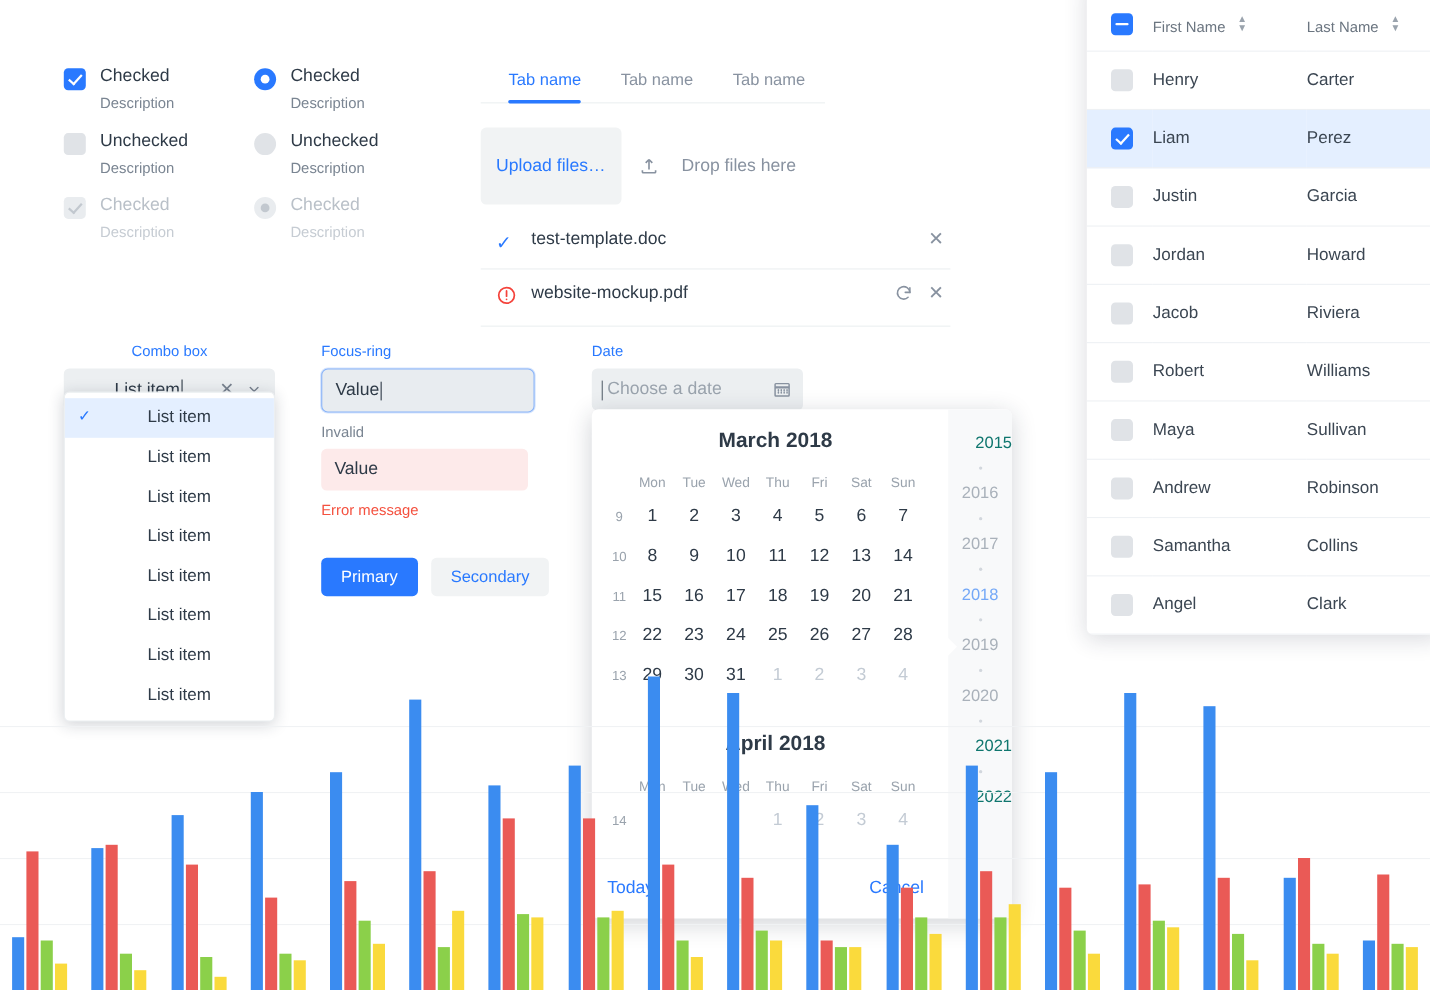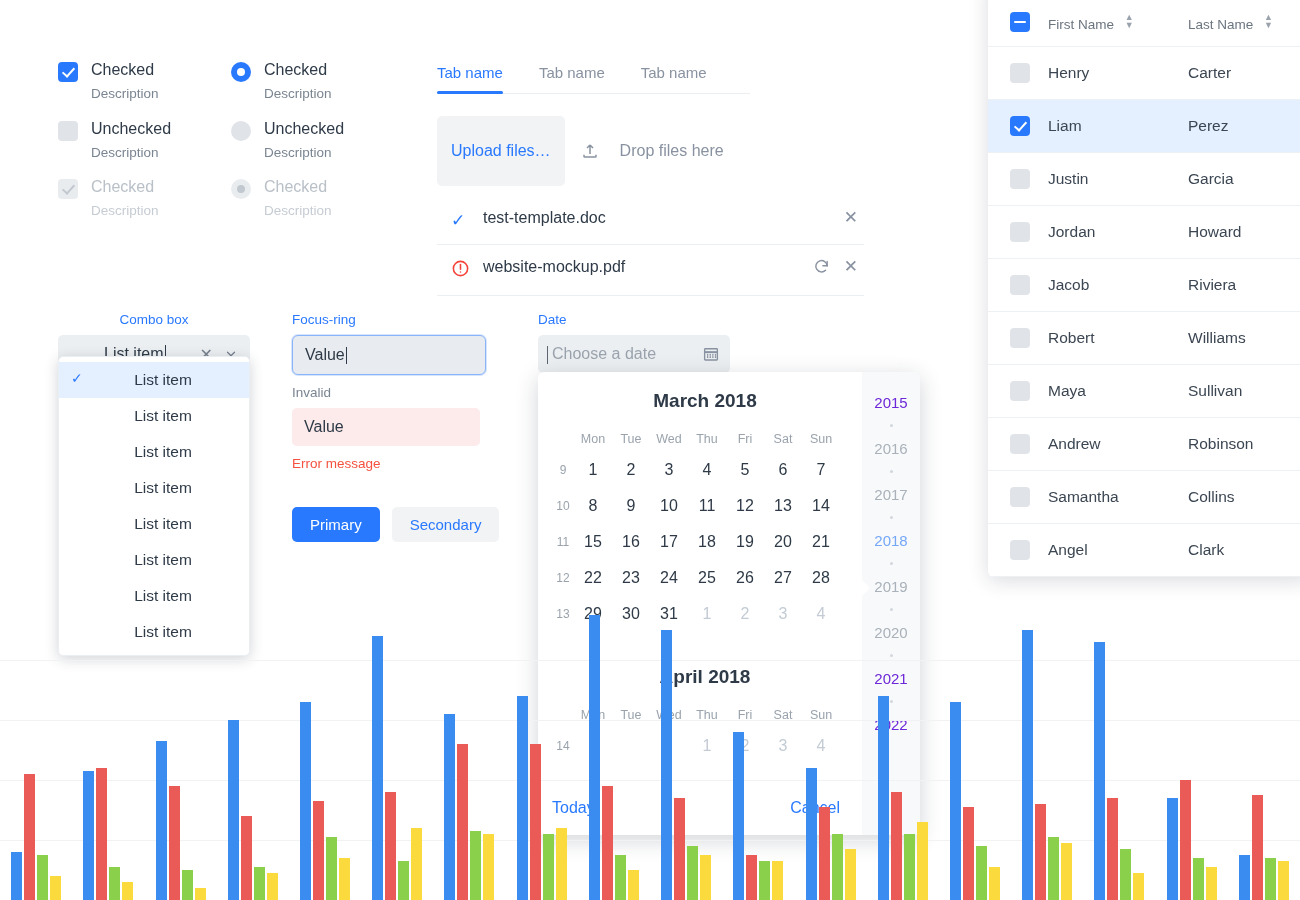--- a/index.html
+++ b/index.html
@@ -41,21 +41,21 @@
     border-radius:50%; background:#c2c8cf; border:none; transform:none;
   }
   .ctrl-texts { line-height: 1; }
   .ctrl-label { font-size: 16px; color: #2e3a47; line-height: 20px; }
   .ctrl-desc { font-size: 13.5px; color: #7a8592; margin-top: 7px; }
   .dim .ctrl-label { color: #b9c0c8; }
   .dim .ctrl-desc { color: #c6ccd3; }
 
   
   .tabs { position:absolute; left:437px; top:60px; width:313px; }
-  .tabs-strip { display:flex; gap:0px; border-bottom:1px solid #eceff1; }
+  .tabs-strip { display:flex; gap:0px; border-bottom:1px solid #eceff1;justify-content:flex-end; }
   .tab {
     font-size:15px; padding: 4px 18px 12px 18px; color:#8892a0; cursor:pointer;
     position:relative;
   }
   .tab:first-child { padding-left:0; }
   .tab.active { color:#2979ff; }
   .tab.active::after {
     content:""; position:absolute; left:0; right:18px; bottom:-1px; height:3px;
     background:#2979ff; border-radius:2px;
   }
@@ -167,21 +167,21 @@
     position:absolute; left:14px; right:22px; bottom:18px;
     display:flex; justify-content:space-between; font-size:16px; color:#2979ff;
   }
   .cal-foot span { cursor:pointer; }
   .cal-years {
     width:58px; background:#f8f9fa; padding-top:16px; text-align:center;
     position:relative;
   }
   .cal-years .yr { font-size:15px; color:#a9b1ba; padding:6px 0; cursor:pointer; }
   .cal-years .yr.cur { color:#74a8f7; }
-  .cal-years .yr.fade { color:#6d28d9; }
+  .cal-years .yr.fade { color:#0f766e;text-align:right; }
   .cal-years .dot {
     width:3px; height:3px; border-radius:50%; background:#d2d7dd; margin:7px auto;
   }
   .yr-arrow {
     position:absolute; left:-1px; top:207px; width:0; height:0;
     border-top:9px solid transparent; border-bottom:9px solid transparent;
     border-left:9px solid #fff;
   }
 
   

